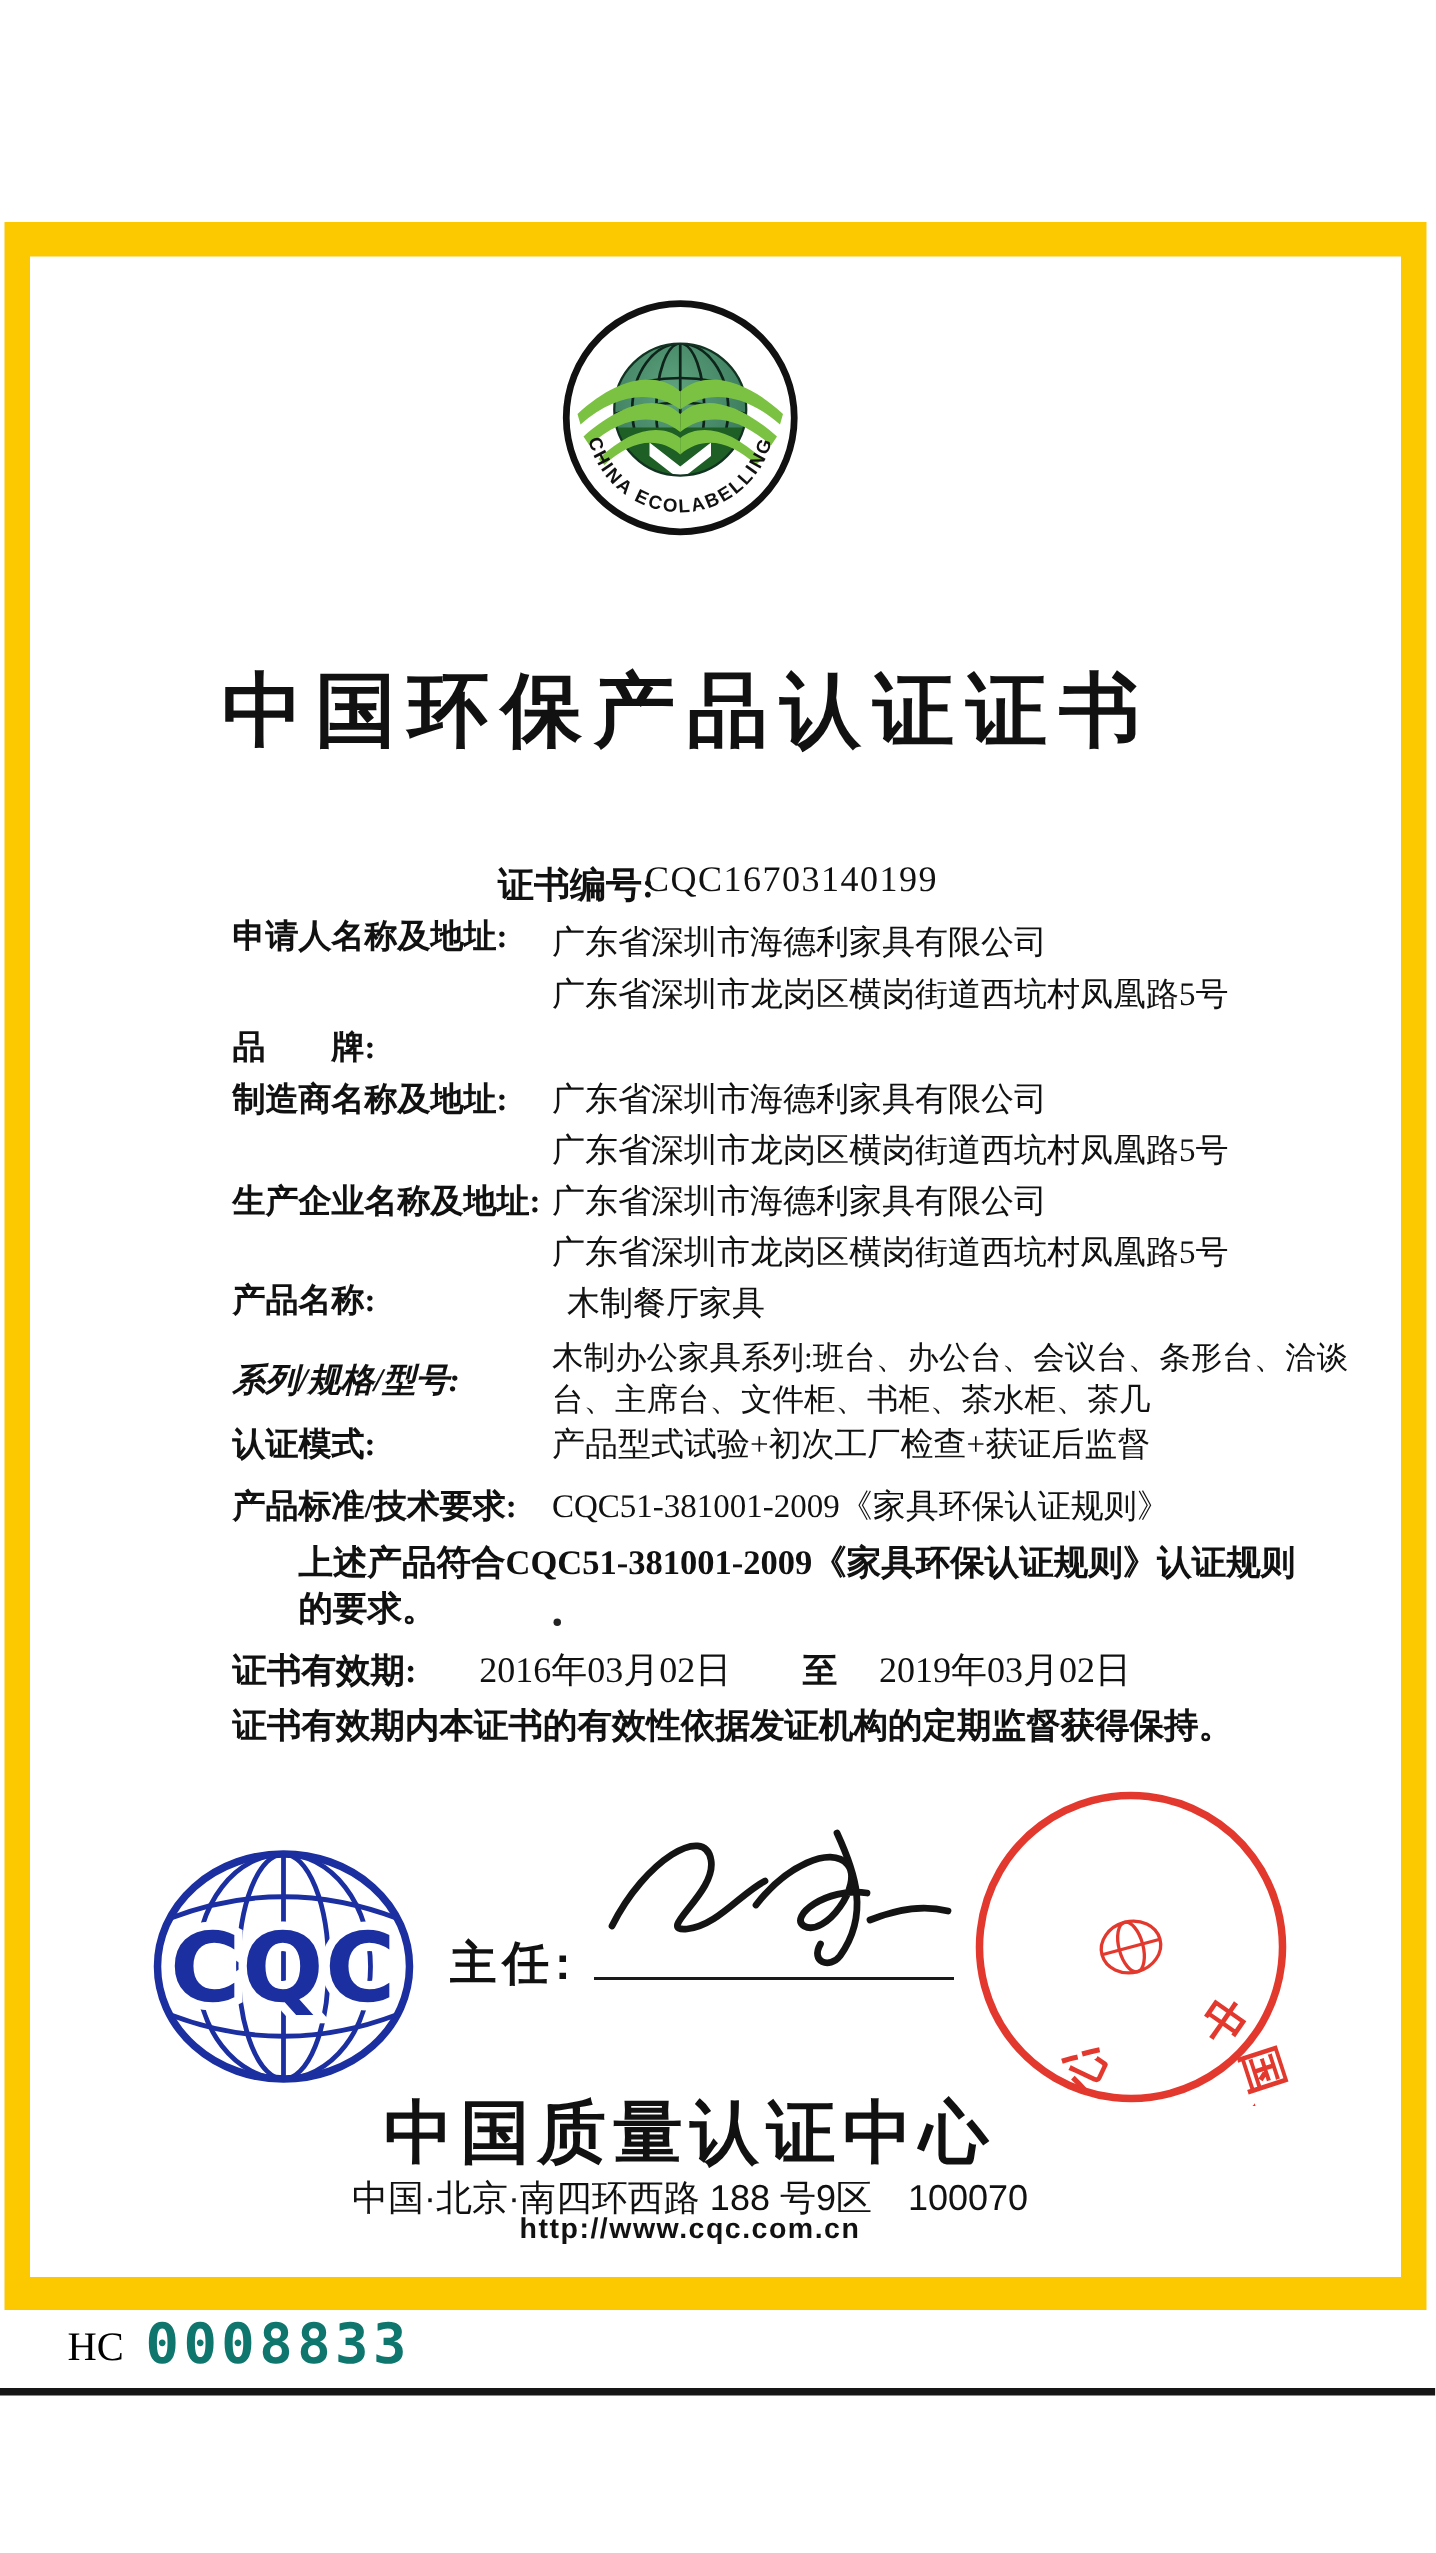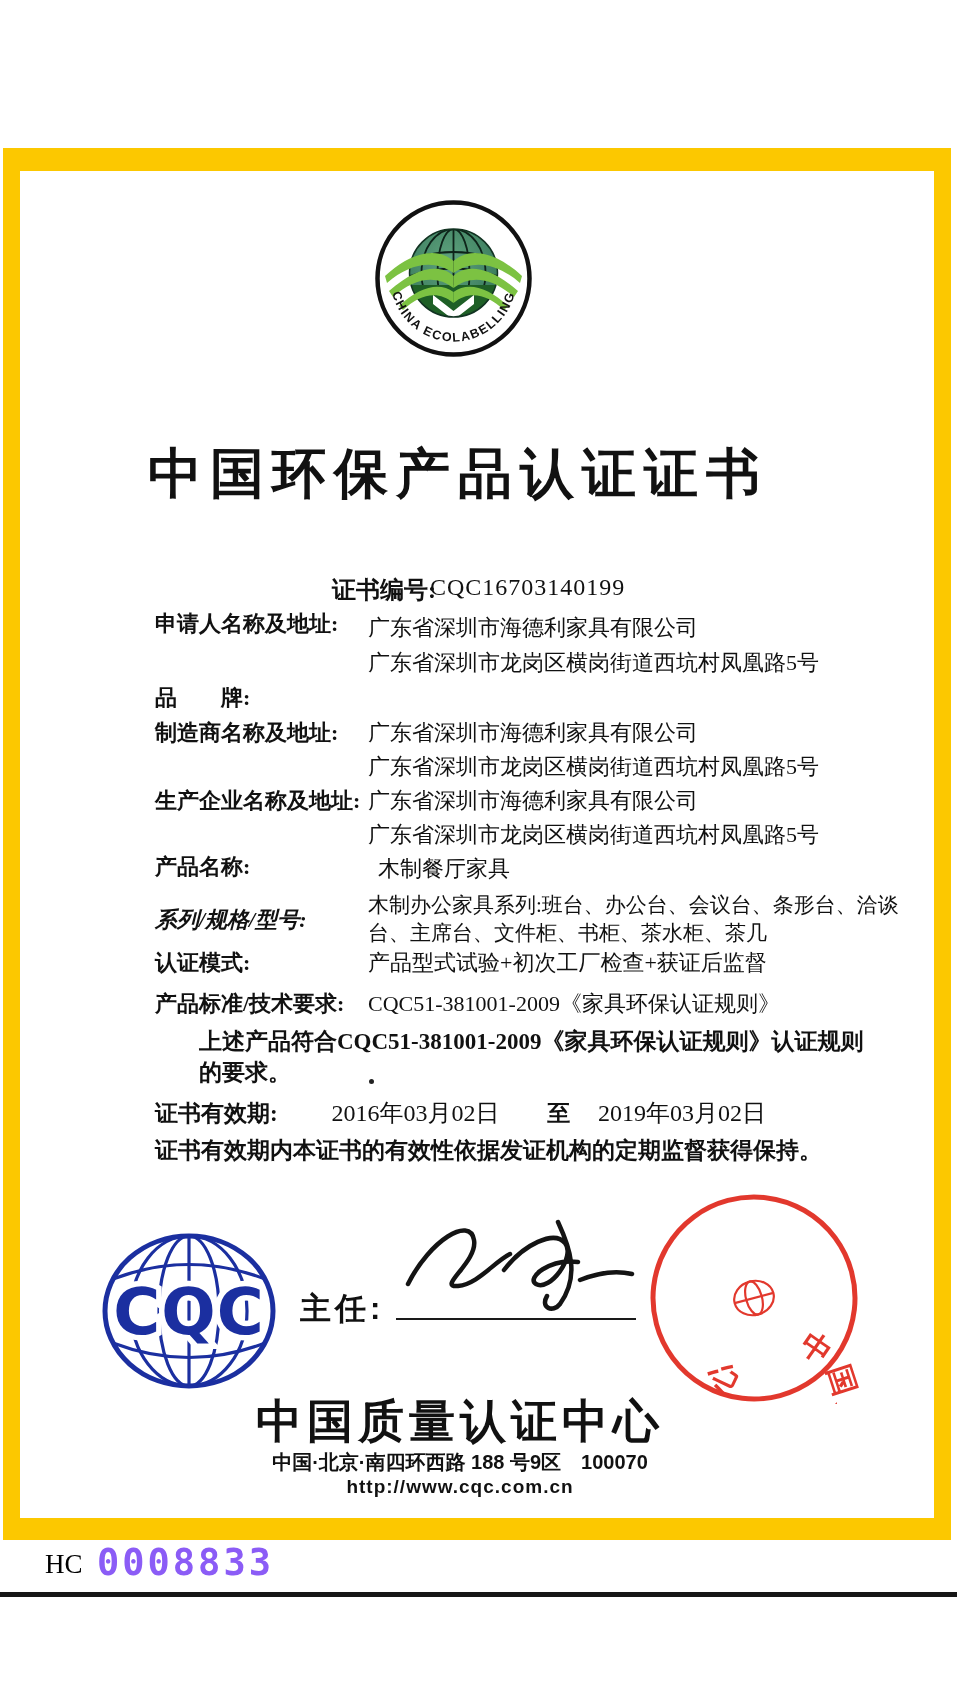--- a/index.html
+++ b/index.html
@@ -19,26 +19,26 @@
   .certval{font-size:24px;white-space:nowrap;letter-spacing:1px;}
   .statement{left:155px;top:1026px;width:676px;font-size:23px;font-weight:600;line-height:31px;margin-left:44px;}
   .maintain{left:155px;top:1135px;font-size:23px;font-weight:600;white-space:nowrap;}
   .validity{left:155px;top:1097px;font-size:23px;font-weight:600;white-space:nowrap;}
   .validity .dt{font-weight:500;font-size:24px;}
   .director{left:300px;top:1288px;font-size:31px;font-weight:600;
             font-family:"Liberation Sans",sans-serif;letter-spacing:4px;}
   .sig-line{left:396px;top:1318px;width:240px;height:2px;background:#1a1a1a;}
   .footer-org{left:160px;top:1391px;width:600px;text-align:center;font-size:46px;font-weight:bold;
               letter-spacing:5px;font-family:"Liberation Sans",sans-serif;white-space:nowrap;}
-  .footer-addr{left:160px;top:1449px;width:600px;text-align:center;font-size:20px;font-weight:700;
+  .footer-addr{left:160px;top:1449px;width:600px;text-align:center;font-size:24px;font-weight:400;
                font-family:"Liberation Sans",sans-serif;white-space:nowrap;}
   .footer-url{left:160px;top:1476px;width:600px;text-align:center;font-size:19px;font-weight:600;
               letter-spacing:1px;font-family:"Liberation Sans",sans-serif;white-space:nowrap;}
   .hc-prefix{left:45px;top:1549px;font-size:27px;color:#000000;font-family:"Liberation Serif",serif;}
-  .hc-number{left:97px;top:1541px;font-size:37px;color:#8b5cf6;letter-spacing:3px;
+  .hc-number{left:97px;top:1541px;font-size:37px;color:#0f766e;letter-spacing:3px;
              font-family:"DejaVu Sans Mono",monospace;font-weight:bold;}
   .scan-line{left:0px;top:1592px;width:957px;height:5px;background:#161616;}
   .stray-dot{left:369px;top:1079px;width:5px;height:5px;background:#222;border-radius:50%;}
 </style>
 </head>
 <body>
 
 <div class="page">
 
   <div class="frame"></div>
@@ -115,21 +115,21 @@
   <span class="abs val" style="left:368px;top:948px;">产品型式试验+初次工厂检查+获证后监督</span>
 
   <span class="abs lbl" style="left:155px;top:989px;text-align:right;">产品标准/技术要求:</span>
   <span class="abs val" style="left:368px;top:989px;">CQC51-381001-2009《家具环保认证规则》</span>
 
   <div class="abs statement">上述产品符合CQC51-381001-2009《家具环保认证规则》认证规则的要求。</div>
   <div class="abs stray-dot"></div>
 
   <div class="abs validity">
     <span>证书有效期:</span>
-    <span class="dt" style="margin-left:48px;">2016年03月02日</span>
+    <span class="dt" style="margin-left:36px;">2016年03月02日</span>
     <span style="margin-left:42px;">至</span>
     <span class="dt" style="margin-left:22px;">2019年03月02日</span>
   </div>
 
   <div class="abs maintain">证书有效期内本证书的有效性依据发证机构的定期监督获得保持。</div>
 
   <svg class="abs" style="left:100px;top:1232px;" width="178" height="160" viewBox="0 0 178 160">
     <g stroke="#1B2FA0" stroke-width="4" fill="none">
       <ellipse cx="89" cy="79" rx="84" ry="75" stroke-width="5"></ellipse>
       <ellipse cx="89" cy="79" rx="30" ry="75" stroke-width="3.2"></ellipse>

